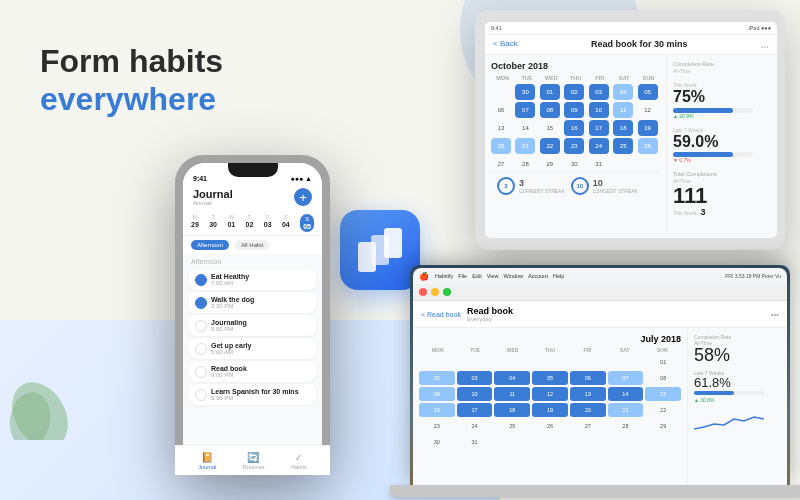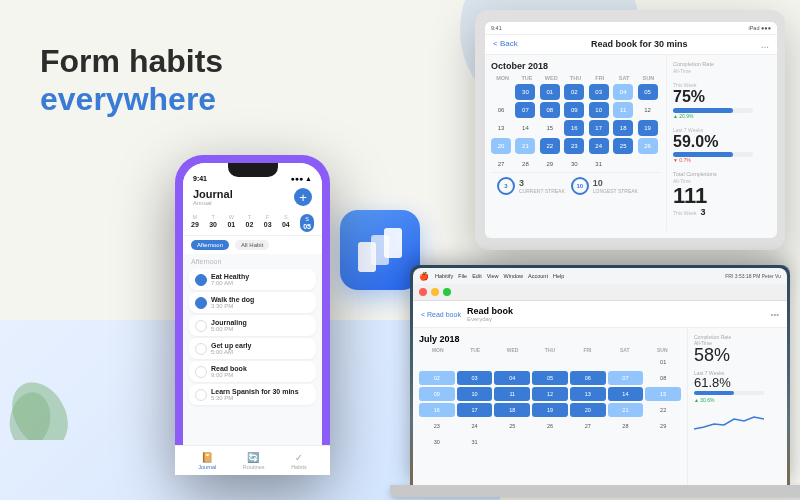--- a/index.html
+++ b/index.html
@@ -105,21 +105,21 @@
     .iphone {
       position: absolute;
       left: 175px;
       top: 155px;
       width: 155px;
       height: 320px;
     }
     .iphone-frame {
       width: 155px;
       height: 320px;
-      background: #8b5cf6;
+      background: #a3a3a3;
       border-radius: 28px;
       padding: 8px;
       box-shadow: 0 20px 60px rgba(0,0,0,0.4);
       position: relative;
     }
     .iphone-notch {
       position: absolute;
       top: 8px;
       left: 50%;
       transform: translateX(-50%);
@@ -459,21 +459,21 @@
     }
     .mac-calendar {
       flex: 1;
       padding: 6px;
     }
     .mac-stats {
       width: 100px;
       padding: 6px;
       border-left: 1px solid #eee;
     }
-    .mac-month { font-size: 9px; font-weight: 700; margin-bottom: 3px; }
+    .mac-month { font-size: 9px; font-weight: 700; margin-bottom: 3px; text-align: right; }
     .mac-weekdays {
       display: grid;
       grid-template-columns: repeat(7, 1fr);
       margin-bottom: 2px;
     }
     .mac-wd { text-align: center; font-size: 5px; color: #aaa; font-weight: 600; }
     .mac-grid { display: grid; grid-template-columns: repeat(7, 1fr); gap: 2px; }
     .mac-day {
       height: 14px;
       display: flex;

